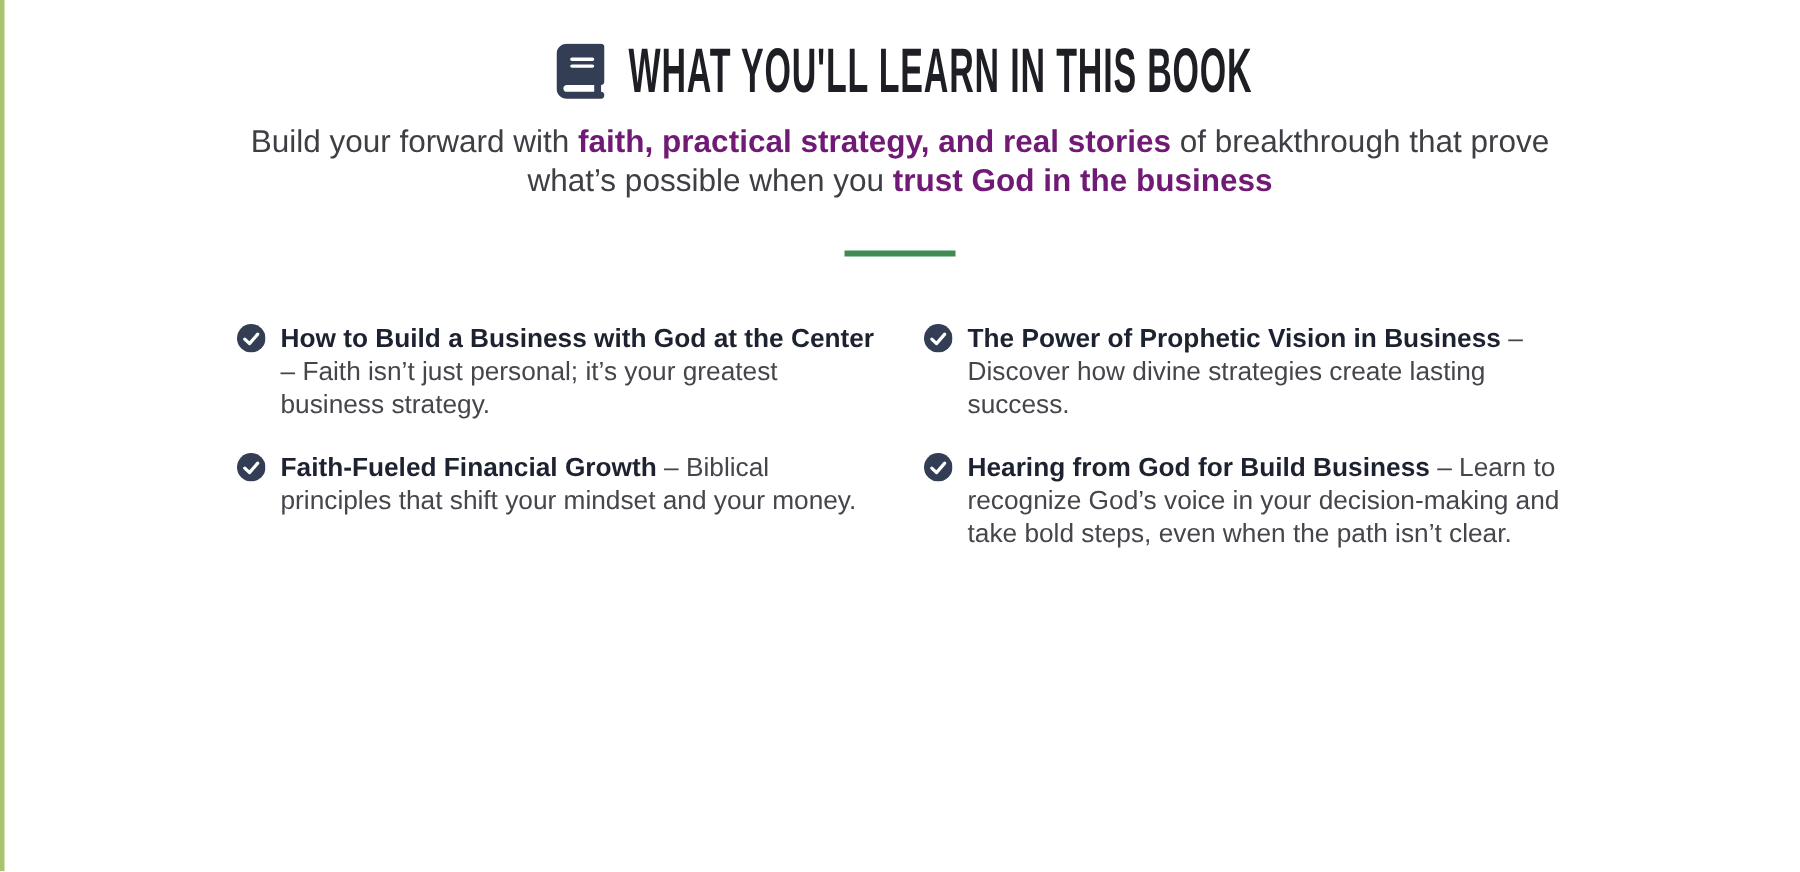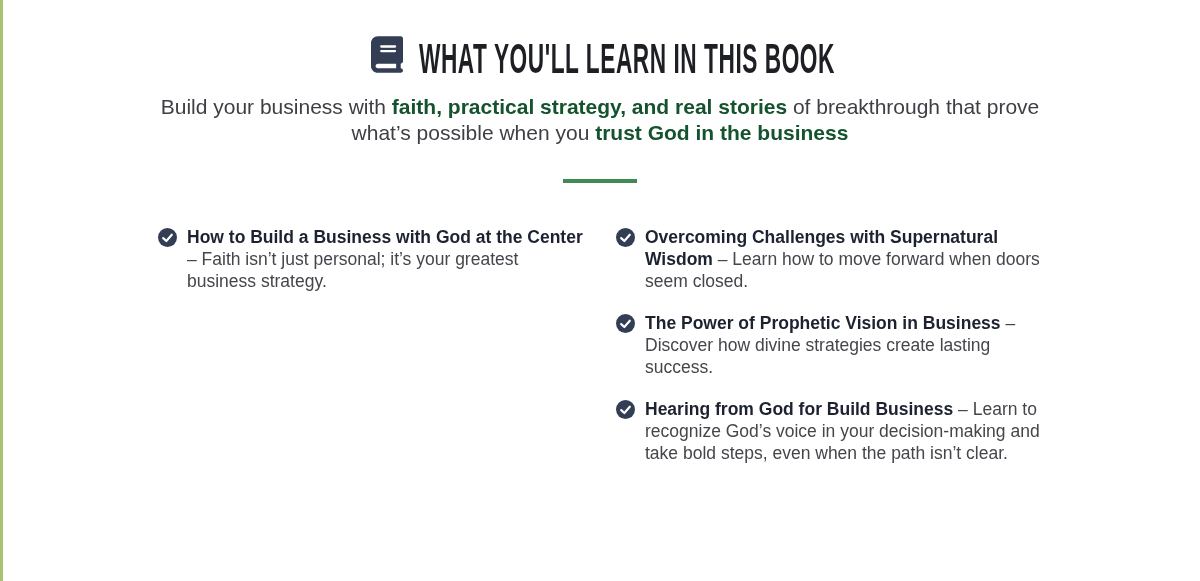--- a/index.html
+++ b/index.html
@@ -18,23 +18,23 @@
     position: absolute;
     left: 0; top: 0;
     width: 3px; height: 581px;
     background: #a9c46e;
   }
 
   
   .section-header {
     display: flex;
     justify-content: center;
-    align-items: flex-start;
+    align-items: center;
     gap: 16px;
-    padding-top: 36px;
+    padding-top: 24px;
   }
   .book-icon svg { display: block; }
 
   .title-box {
     width: 410px;
     height: 46px;
     overflow: visible;
   }
   .title-text {
     display: inline-block;
@@ -50,21 +50,21 @@
 
   
   .subtitle {
     width: 920px;
     margin: 12px auto 0;
     text-align: center;
     font-size: 21px;
     line-height: 26px;
     color: #3e3e44;
   }
-  .subtitle strong { color: #14532d; font-weight: 700; }
+  .subtitle strong { color: #701a75; font-weight: 700; }
 
   
   .divider {
     width: 74px;
     height: 4px;
     background: #3f8b52;
     margin: 33px auto 0;
   }
 
   
@@ -108,54 +108,54 @@
       <svg width="32" height="37" viewBox="0 0 448 512" aria-hidden="true">
         <path fill="#333d54" d="M96 0C43 0 0 43 0 96V416c0 53 43 96 96 96H384h32c17.7 0 32-14.3 32-32s-14.3-32-32-32V384c17.7 0 32-14.3 32-32V32c0-17.7-14.3-32-32-32H384 96zm0 384H352v64H96c-17.7 0-32-14.3-32-32s14.3-32 32-32zm32-240c0-8.8 7.2-16 16-16H336c8.8 0 16 7.2 16 16s-7.2 16-16 16H144c-8.8 0-16-7.2-16-16zm16 48H336c8.8 0 16 7.2 16 16s-7.2 16-16 16H144c-8.8 0-16-7.2-16-16s7.2-16 16-16z"></path>
       </svg>
     </span>
     <span class="title-box">
       <span class="title-text">WHAT YOU'LL LEARN IN THIS BOOK</span>
     </span>
   </div>
 
   <p class="subtitle">
-    <span>Build your business with </span><strong>faith, practical strategy, and real stories</strong><span> of breakthrough that prove what’s possible when you </span><strong>trust God in the business</strong>
+    <span>Build your forward with </span><strong>faith, practical strategy, and real stories</strong><span> of breakthrough that prove what’s possible when you </span><strong>trust God in the business</strong>
   </p>
 
   <div class="divider"></div>
 
   <div class="columns">
 
     <div class="col">
 
       <div class="item">
         <span class="check-icon">
           <svg width="19" height="19" viewBox="0 0 512 512" aria-hidden="true">
             <circle cx="256" cy="256" r="256" fill="#333d54"></circle>
             <polyline points="140,272 225,352 372,182" fill="none" stroke="#ffffff" stroke-width="58" stroke-linecap="round" stroke-linejoin="round"></polyline>
           </svg>
         </span>
         <p class="item-text"><strong>How to Build a Business with God at the Center</strong><span> – Faith isn’t just personal; it’s your greatest business strategy.</span></p>
       </div>
 
-
-
-    </div>
-
-    <div class="col">
-
       <div class="item">
         <span class="check-icon">
           <svg width="19" height="19" viewBox="0 0 512 512" aria-hidden="true">
             <circle cx="256" cy="256" r="256" fill="#333d54"></circle>
             <polyline points="140,272 225,352 372,182" fill="none" stroke="#ffffff" stroke-width="58" stroke-linecap="round" stroke-linejoin="round"></polyline>
           </svg>
         </span>
-        <p class="item-text"><strong>Overcoming Challenges with Supernatural Wisdom</strong><span> – Learn how to move forward when doors seem closed.</span></p>
+        <p class="item-text"><strong>Faith-Fueled Financial Growth</strong><span> – Biblical principles that shift your mindset and your money.</span></p>
       </div>
+
+
+    </div>
+
+    <div class="col">
+
 
       <div class="item">
         <span class="check-icon">
           <svg width="19" height="19" viewBox="0 0 512 512" aria-hidden="true">
             <circle cx="256" cy="256" r="256" fill="#333d54"></circle>
             <polyline points="140,272 225,352 372,182" fill="none" stroke="#ffffff" stroke-width="58" stroke-linecap="round" stroke-linejoin="round"></polyline>
           </svg>
         </span>
         <p class="item-text"><strong>The Power of Prophetic Vision in Business</strong><span> – Discover how divine strategies create lasting success.</span></p>
       </div>

